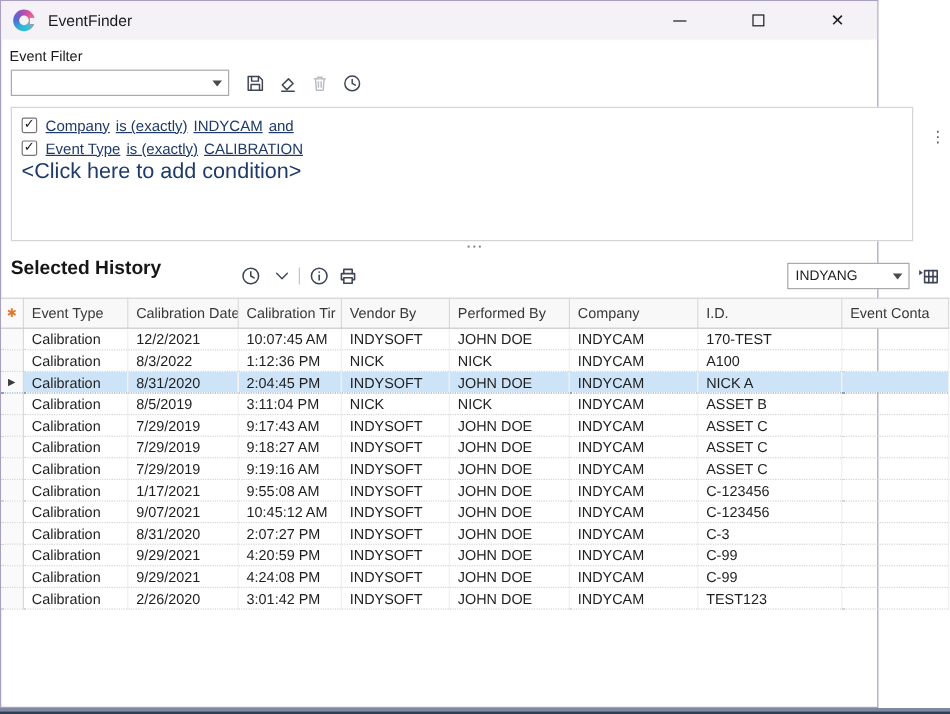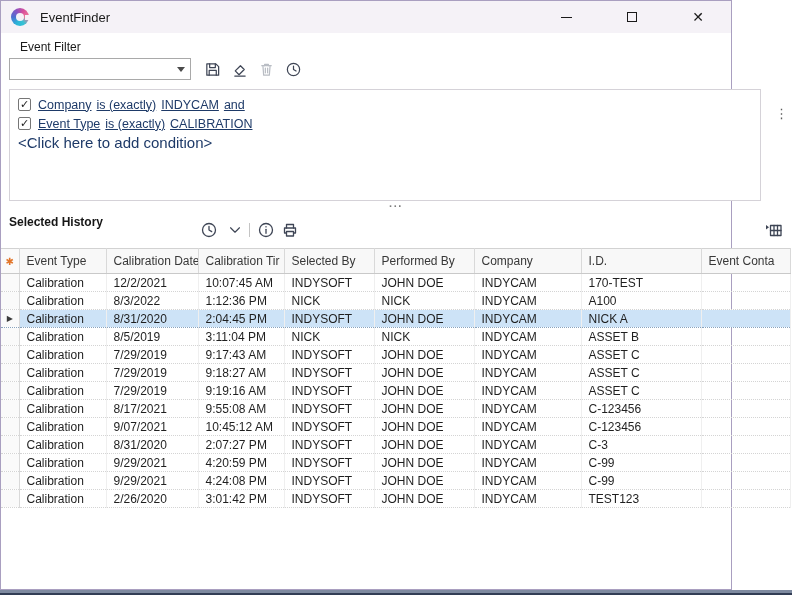--- a/index.html
+++ b/index.html
@@ -17,49 +17,49 @@
   .app-logo::after { content:""; position:absolute; inset:5px; background:#f5f2f7; border-radius:50%; }
   .app-logo::before { content:""; position:absolute; right:-2px; top:7px; width:6px; height:5px; background:#f5f2f7; }
   .win-title { margin-left:11px; font-size:13px; color:#1b1b1b; }
   .win-btns { position:absolute; right:0; top:0; height:32px; display:flex; }
   .win-btn { width:66px; height:32px; display:flex; align-items:center; justify-content:center;
              color:#1a1a1a; font-size:14px; cursor:default; }
   .glyph-min { width:11px; height:1px; background:#1a1a1a; display:inline-block; }
   .glyph-max { width:10px; height:10px; border:1px solid #1a1a1a; display:inline-block; }
 
   
-  .filter-label { position:absolute; left:19px; top:39px; font-size:12px; color:#1a1a1a; }
+  .filter-label { position:absolute; left:7px; top:39px; font-size:12px; color:#1a1a1a; }
   .combo { position:absolute; border:1px solid #a9a9a9; background:#fff; display:flex; align-items:center; }
   .combo-preset { left:8px; top:57px; width:182px; height:22px; }
   .combo input { border:none; outline:none; flex:1; height:100%; font-size:12px; padding-left:5px;
                  font-family:"Liberation Sans", sans-serif; background:transparent; }
   .combo-arrow { width:18px; height:100%; display:flex; align-items:center; justify-content:center; }
   .combo-arrow::after { content:""; border-left:4px solid transparent; border-right:4px solid transparent;
                         border-top:5px solid #4a4a4a; }
   .icon-btn { position:absolute; width:24px; height:24px; display:flex; align-items:center;
               justify-content:center; background:transparent; border:none; }
   .icon-btn svg { stroke:#3e4555; fill:none; stroke-width:1.3; stroke-linecap:round; stroke-linejoin:round; }
   .icon-btn.disabled svg { stroke:#b9bdc4; }
 
   .filter-panel { position:absolute; left:8px; top:88px; width:752px; height:112px;
                   border:1px solid #d5d2d8; background:#fff; padding:5px 8px; overflow:hidden; }
   .cond-line { height:19px; display:flex; align-items:center; font-size:12.5px; color:#1e3a68; white-space:pre; }
   .checkbox { width:13px; height:13px; border:1px solid #767676; border-radius:2px; background:#fff;
               display:inline-flex; align-items:center; justify-content:center; margin-right:7px;
               font-size:11px; line-height:11px; color:#1c1c1c; flex:none; }
   .flink { text-decoration:underline; margin-right:5px; cursor:pointer; }
-  .add-cond { height:19px; display:flex; align-items:center; font-size:15px; color:#1e3a68; }
+  .add-cond { height:19px; display:flex; align-items:center; font-size:18px; color:#1e3a68; }
 
   .v-dots { position:absolute; left:774px; top:109px; width:12px; height:22px; color:#5c5c5c;
             font-size:13px; line-height:7px; text-align:center; letter-spacing:0; }
   .h-splitter { position:absolute; left:0; top:200px; width:790px; height:12px; text-align:center;
                 color:#7d7d7d; font-size:11px; line-height:10px; letter-spacing:1px; font-weight:bold; }
 
   
-  .history-title { position:absolute; left:8px; top:214px; font-size:12px; font-weight:700; color:#161616; }
+  .history-title { position:absolute; left:8px; top:214px; font-size:16px; font-weight:700; color:#161616; }
   .tb-sep { position:absolute; left:248px; top:222px; width:1px; height:14px; background:#c4c4c4; }
   .combo-layout { left:655px; top:218px; width:102px; height:22px; }
   .combo-layout .combo-text { flex:1; font-size:11.5px; color:#1d1d1d; padding-left:6px; }
 
   
   table.grid { position:absolute; left:0; top:247px; width:790px; border-collapse:collapse;
                table-layout:fixed; }
   .grid th { height:25px; background:#f8f8f8; font-weight:400; font-size:12px; color:#383838;
              text-align:left; padding:0 2px 0 7px; border-top:1px solid #d2d2d2;
              border-bottom:1px solid #c9c9c9; border-right:1px solid #d9d9d9;
@@ -167,20 +167,24 @@
     </svg>
   </button>
   <button class="icon-btn" style="left:277px; top:217px;">
     <svg width="18" height="18" viewBox="0 0 18 18">
       <path d="M5.5 7 V3.5 H12.5 V7"></path>
         <rect x="3.5" y="7" width="11" height="5"></rect>
         <rect x="5.5" y="10.5" width="7" height="4.5" fill="#fff"></rect>
     </svg>
   </button>
 
+  <div class="combo combo-layout">
+    <span class="combo-text">INDYANG</span>
+    <span class="combo-arrow"></span>
+  </div>
   <button class="icon-btn" style="left:760px; top:217px;">
     <svg width="19" height="17" viewBox="0 0 19 17">
       <path d="M2 3 L5 5.2 L2 7.4 Z" fill="#3e4555" stroke="none"></path>
       <rect x="6.5" y="3.5" width="10.5" height="10"></rect>
         <path d="M6.5 8.5 H17"></path>
         <path d="M10 3.5 V13.5 M13.5 3.5 V13.5"></path>
     </svg>
   </button>
 
   <table class="grid">
@@ -194,21 +198,21 @@
         <col style="width:107px">
         <col style="width:120px">
         <col>
     </colgroup>
     <thead>
       <tr>
         <th class="ind">✱</th>
       <th>Event Type</th>
           <th>Calibration Date</th>
           <th>Calibration Tir</th>
-          <th>Selected By</th>
+          <th>Vendor By</th>
           <th>Performed By</th>
           <th>Company</th>
           <th>I.D.</th>
           <th>Event Conta</th>
         </tr>
     </thead>
     <tbody>
         <tr>
           <td class="ind"></td>
           <td>Calibration</td>
@@ -282,21 +286,21 @@
           <td>9:19:16 AM</td>
           <td>INDYSOFT</td>
           <td>JOHN DOE</td>
           <td>INDYCAM</td>
           <td>ASSET C</td>
           <td></td>
         </tr>
         <tr>
           <td class="ind"></td>
           <td>Calibration</td>
-          <td>8/17/2021</td>
+          <td>1/17/2021</td>
           <td>9:55:08 AM</td>
           <td>INDYSOFT</td>
           <td>JOHN DOE</td>
           <td>INDYCAM</td>
           <td>C-123456</td>
           <td></td>
         </tr>
         <tr>
           <td class="ind"></td>
           <td>Calibration</td>

